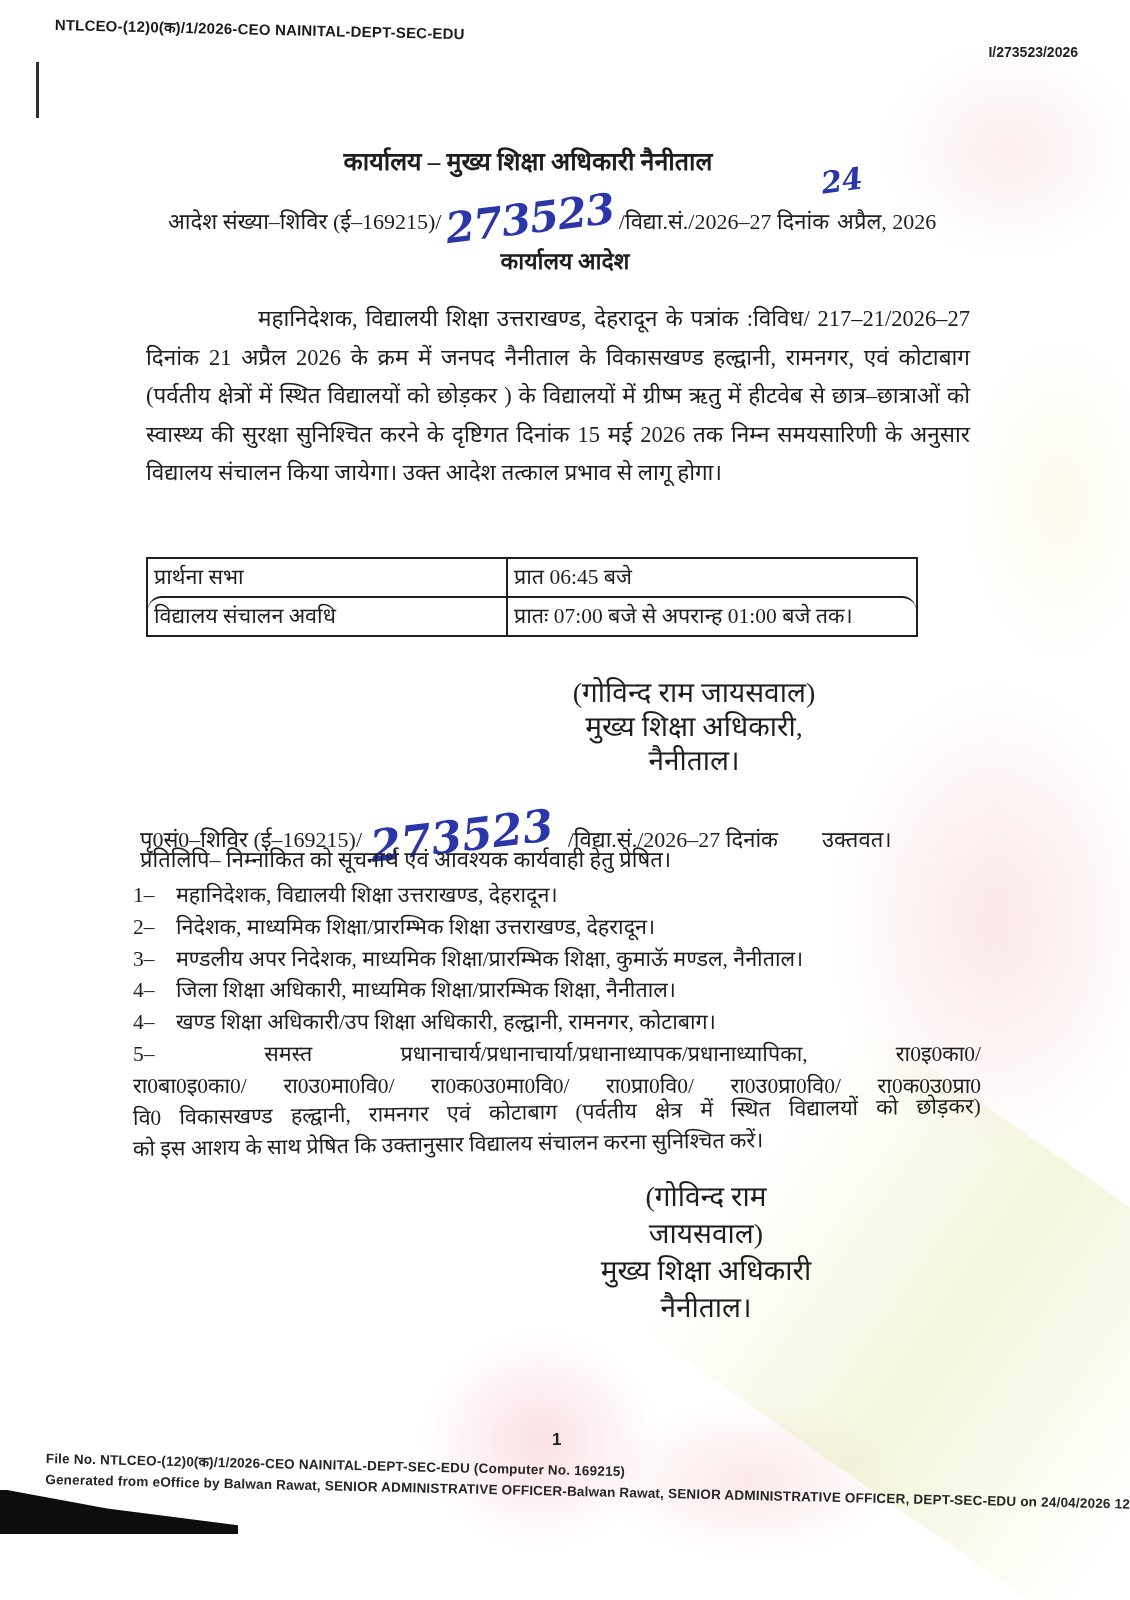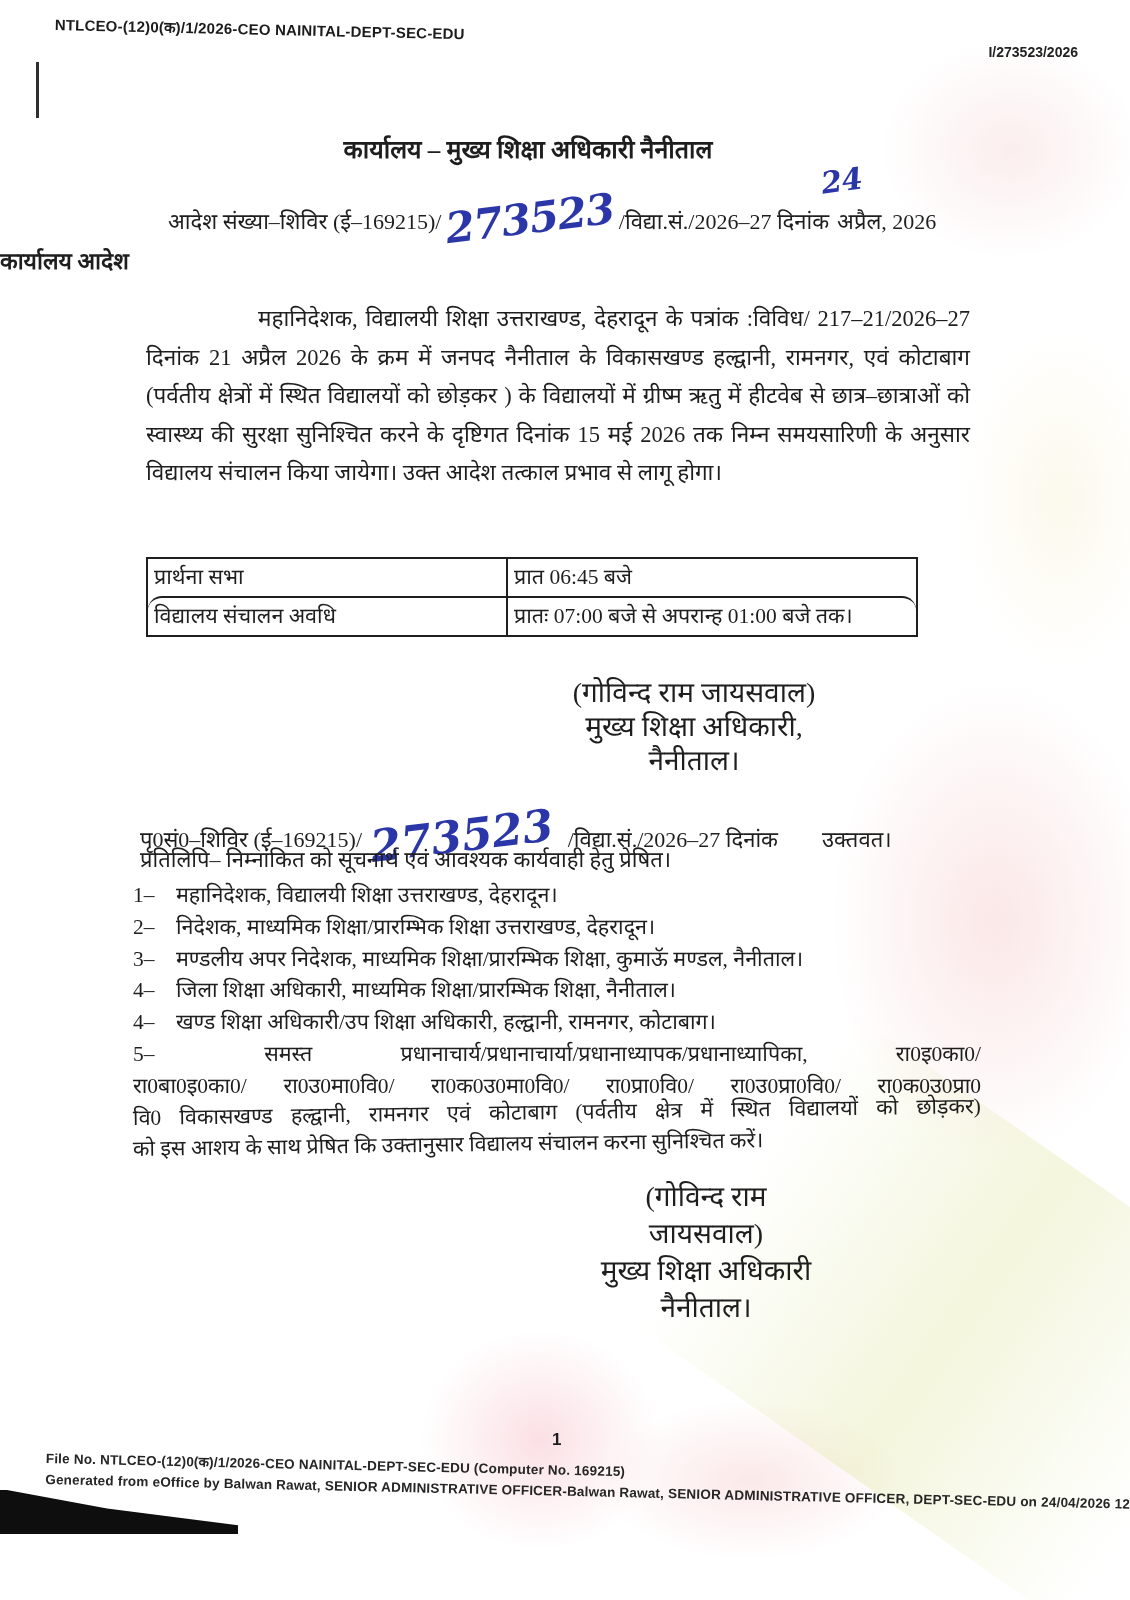--- a/index.html
+++ b/index.html
@@ -24,33 +24,33 @@
     letter-spacing:.2px; transform:rotate(1.3deg); transform-origin:left top; color:#1b1b1b;
   }
   .hdr-right{
     position:absolute; right:52px; top:44px;
     font-family:"Liberation Sans",sans-serif; font-size:14px; font-weight:700; color:#222;
   }
   .artifact-vline{position:absolute; left:36px; top:62px; width:3px; height:56px; background:#2e2e2e;}
 
   
   .title{
-    position:absolute; left:0; top:131px; width:1056px; text-align:center;
+    position:absolute; left:0; top:143px; width:1056px; text-align:center;
     font-size:25px; font-weight:700;
   }
   .order-line{
     position:absolute; left:168px; top:190px; width:790px;
     font-size:22px; display:flex; align-items:baseline; white-space:nowrap;
   }
   .hw{color:var(--ink-blue,#2b36a8); font-family:"DejaVu Serif",serif; font-style:italic; font-weight:700;}
   .hw-order{font-size:42px; letter-spacing:-1px; transform:rotate(-7deg); position:relative; top:4px; margin:0 4px; display:inline-block;}
   .date-wrap{position:relative; margin-left:8px;}
   .hw-day{position:absolute; left:-16px; top:-42px; font-size:30px; transform:rotate(-8deg);}
   .order-heading{
-    position:absolute; left:0; top:244px; width:1130px; text-align:left;
+    position:absolute; left:0; top:244px; width:1130px; text-align:center;
     font-size:23px; font-weight:700;
   }
 
   
   .body-para{
     position:absolute; left:146px; top:300px; width:824px;
     font-size:22.5px; line-height:38.5px; text-align:justify; text-indent:112px;
   }
 
   

